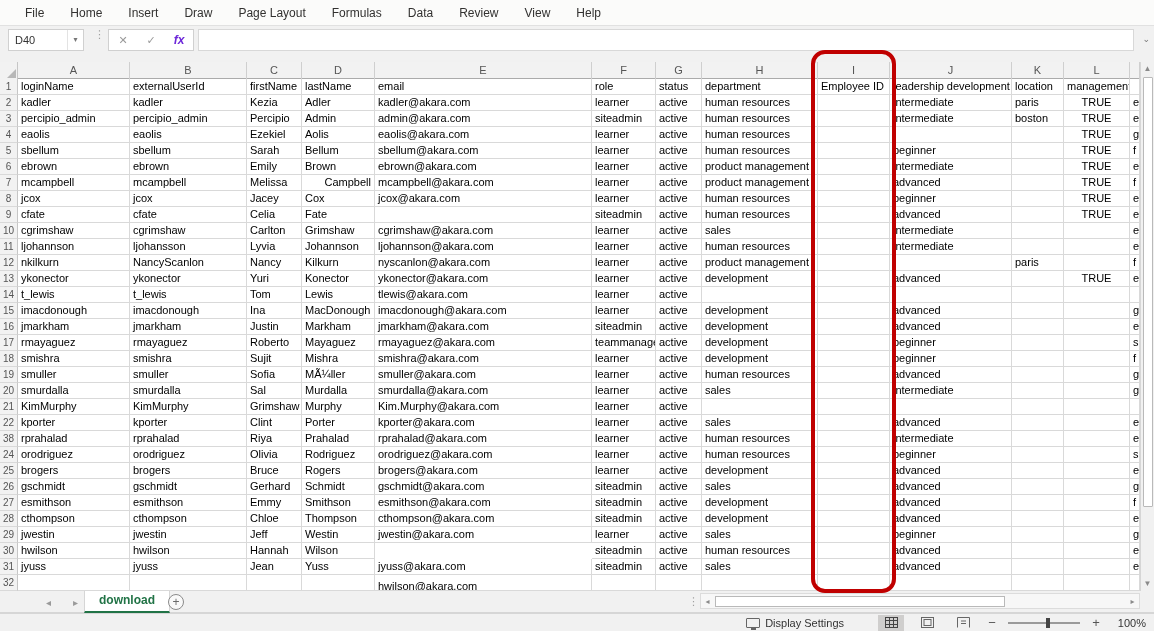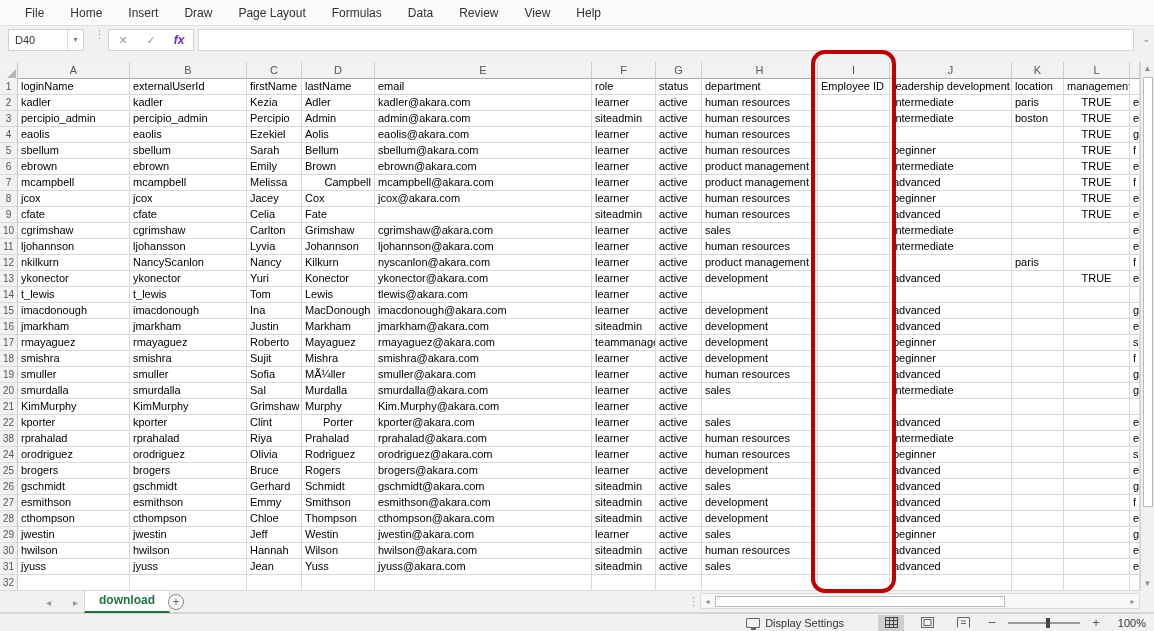--- a/index.html
+++ b/index.html
@@ -477,21 +477,21 @@
         <div class="cell" style="width: 122px;"></div>
         <div class="cell" style="width: 52px;"></div>
         <div class="cell center" style="width: 66px;"></div>
         <div class="cell" style="width: 10px;"></div>
       </div>
       <div class="grid-row">
         <div class="row-h">22</div>
         <div class="cell" style="width: 112px;">kporter</div>
         <div class="cell" style="width: 117px;">kporter</div>
         <div class="cell" style="width: 55px;">Clint</div>
-        <div class="cell" style="width: 73px; text-align: center;">Porter</div>
+        <div class="cell" style="width: 73px;">Porter</div>
         <div class="cell" style="width: 217px;">kporter@akara.com</div>
         <div class="cell" style="width: 64px;">learner</div>
         <div class="cell" style="width: 46px;">active</div>
         <div class="cell" style="width: 116px;">sales</div>
         <div class="cell" style="width: 72px;"></div>
         <div class="cell" style="width: 122px;">advanced</div>
         <div class="cell" style="width: 52px;"></div>
         <div class="cell center" style="width: 66px;"></div>
         <div class="cell" style="width: 10px;">e</div>
       </div>
@@ -606,21 +606,21 @@
         <div class="cell" style="width: 52px;"></div>
         <div class="cell center" style="width: 66px;"></div>
         <div class="cell" style="width: 10px;">g</div>
       </div>
       <div class="grid-row">
         <div class="row-h">30</div>
         <div class="cell" style="width: 112px;">hwilson</div>
         <div class="cell" style="width: 117px;">hwilson</div>
         <div class="cell" style="width: 55px;">Hannah</div>
         <div class="cell" style="width: 73px;">Wilson</div>
-        <div class="cell" style="width: 217px;">hwilson@akara.com</div>
+        <div class="cell" style="width: 217px; margin-top: 36px;">hwilson@akara.com</div>
         <div class="cell" style="width: 64px;">siteadmin</div>
         <div class="cell" style="width: 46px;">active</div>
         <div class="cell" style="width: 116px;">human resources</div>
         <div class="cell" style="width: 72px;"></div>
         <div class="cell" style="width: 122px;">advanced</div>
         <div class="cell" style="width: 52px;"></div>
         <div class="cell center" style="width: 66px;"></div>
         <div class="cell" style="width: 10px;">e</div>
       </div>
       <div class="grid-row">

